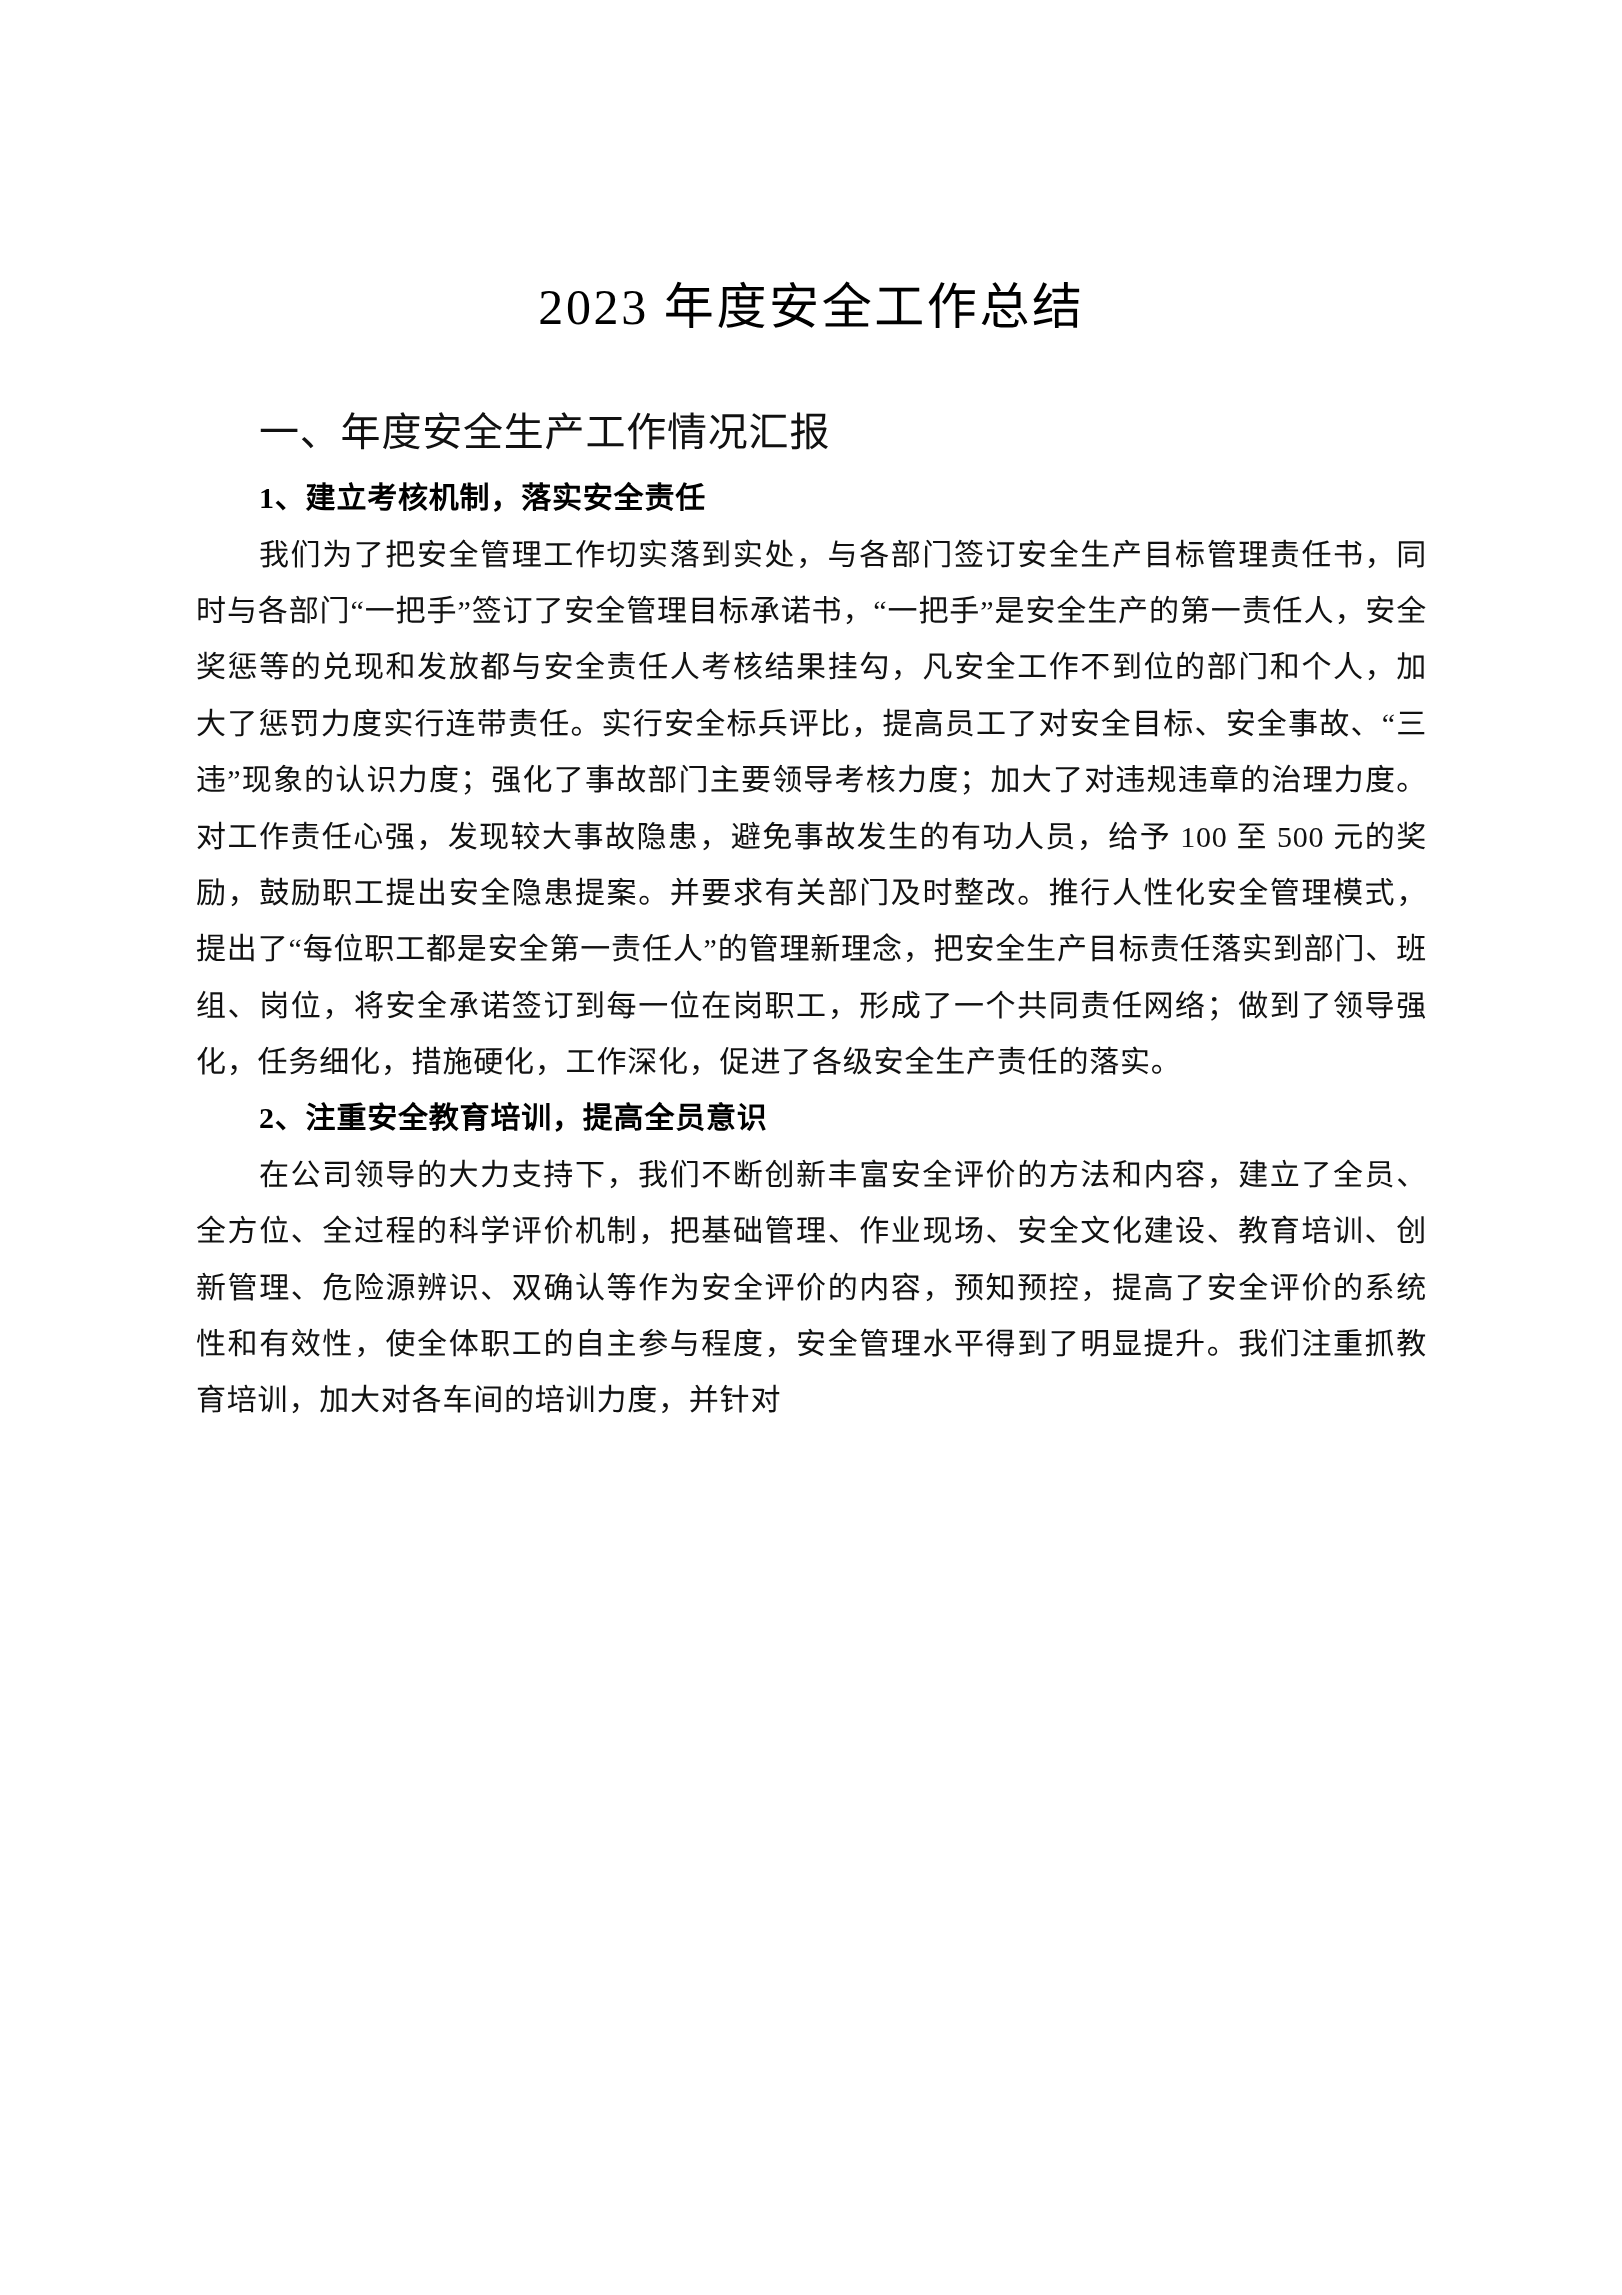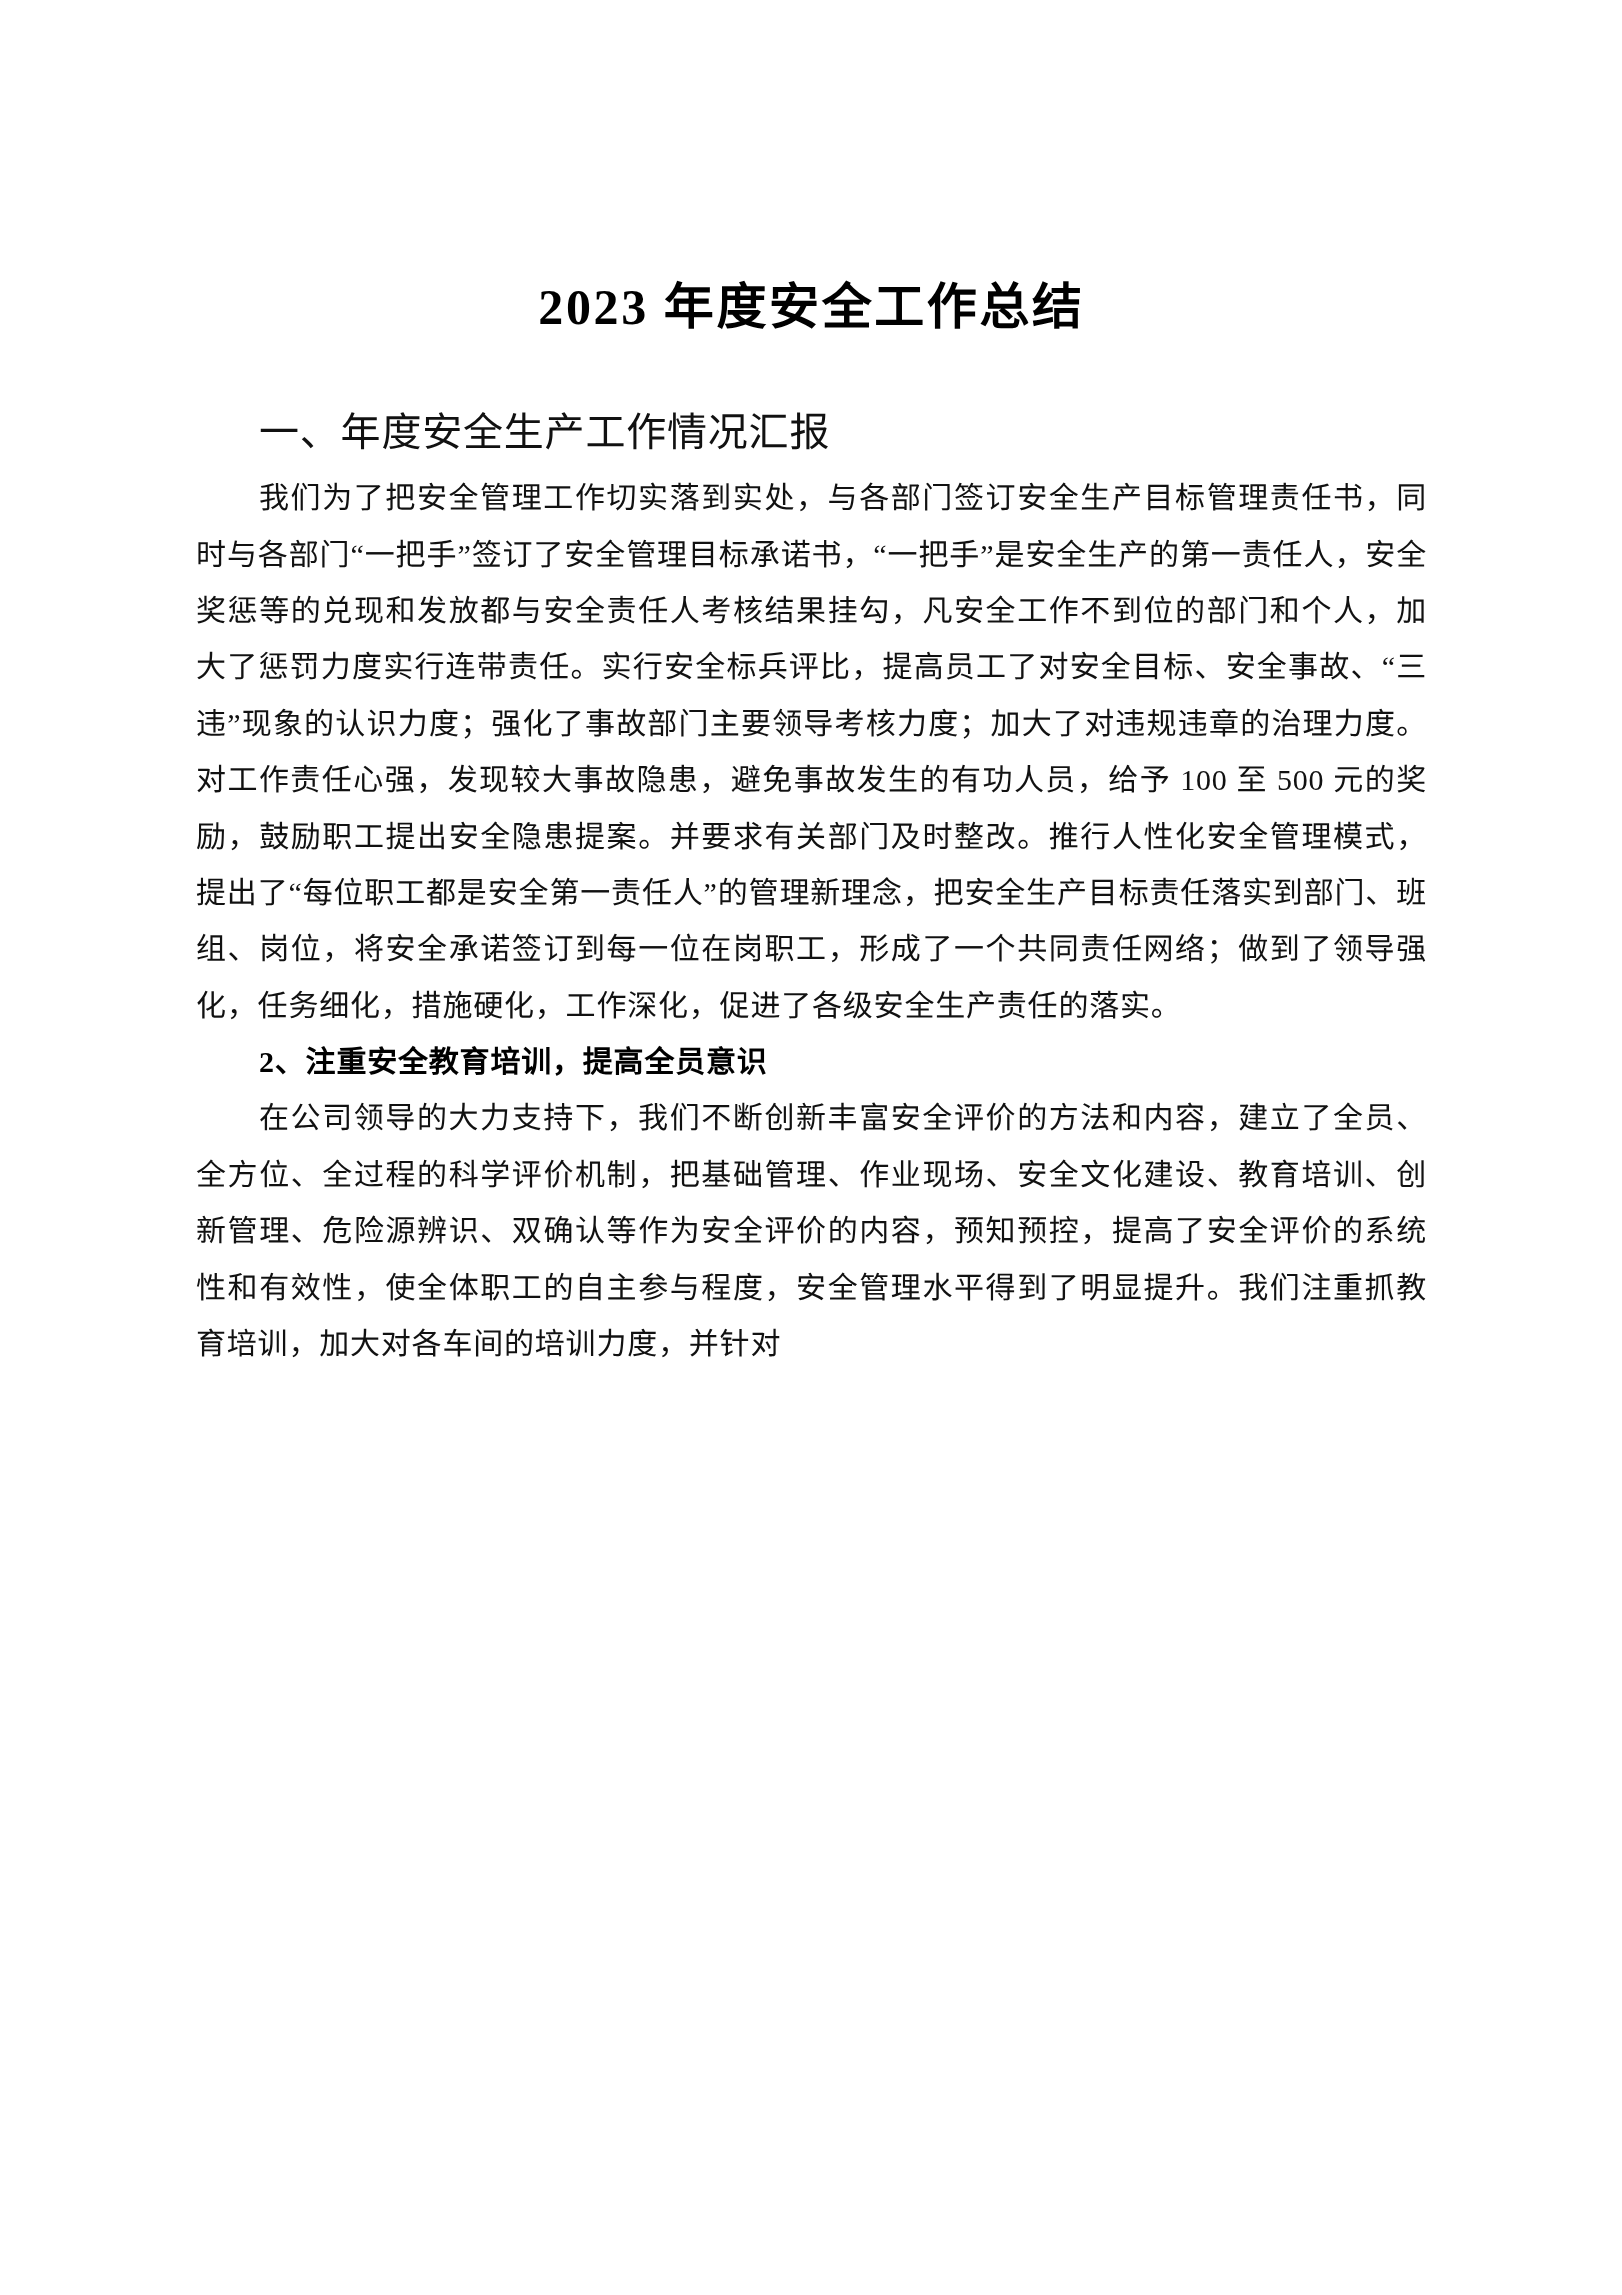--- a/index.html
+++ b/index.html
@@ -20,21 +20,21 @@
     width: 1623px;
     height: 2295px;
     box-sizing: border-box;
     padding: 275px 196px 131px 196px;
     background: #ffffff;
   }
 
   .doc-title {
     text-align: center;
     font-family: "Liberation Serif", "DejaVu Serif", serif;
-    font-weight: bold;
+    font-weight: normal;
     font-size: 50px;
     letter-spacing: 2.6px;
     line-height: 1.3;
     margin: 0 0 55px 0;
     color: #000000;
   }
 
   .body-text {
     font-size: 30px;
     line-height: 1.88;
@@ -71,20 +71,21 @@
 </head>
 <body>
 
 <div class="page">
 
   <h1 class="doc-title">2023 年度安全工作总结</h1>
 
 
   <p class="heading-1">一、年度安全生产工作情况汇报</p>
 
+  <p class="heading-2">1、建立考核机制，落实安全责任</p>
 
   <p class="body-text indent">我们为了把安全管理工作切实落到实处，与各部门签订安全生产目标管理责任书，同时与各部门“一把手”签订了安全管理目标承诺书，“一把手”是安全生产的第一责任人，安全奖惩等的兑现和发放都与安全责任人考核结果挂勾，凡安全工作不到位的部门和个人，加大了惩罚力度实行连带责任。实行安全标兵评比，提高员工了对安全目标、安全事故、“三违”现象的认识力度；强化了事故部门主要领导考核力度；加大了对违规违章的治理力度。对工作责任心强，发现较大事故隐患，避免事故发生的有功人员，给予 100 至 500 元的奖励，鼓励职工提出安全隐患提案。并要求有关部门及时整改。推行人性化安全管理模式，提出了“每位职工都是安全第一责任人”的管理新理念，把安全生产目标责任落实到部门、班组、岗位，将安全承诺签订到每一位在岗职工，形成了一个共同责任网络；做到了领导强化，任务细化，措施硬化，工作深化，促进了各级安全生产责任的落实。</p>
 
   <p class="heading-2">2、注重安全教育培训，提高全员意识</p>
 
   <p class="body-text indent">在公司领导的大力支持下，我们不断创新丰富安全评价的方法和内容，建立了全员、全方位、全过程的科学评价机制，把基础管理、作业现场、安全文化建设、教育培训、创新管理、危险源辨识、双确认等作为安全评价的内容，预知预控，提高了安全评价的系统性和有效性，使全体职工的自主参与程度，安全管理水平得到了明显提升。我们注重抓教育培训，加大对各车间的培训力度，并针对</p>
 
 </div>
 
 

